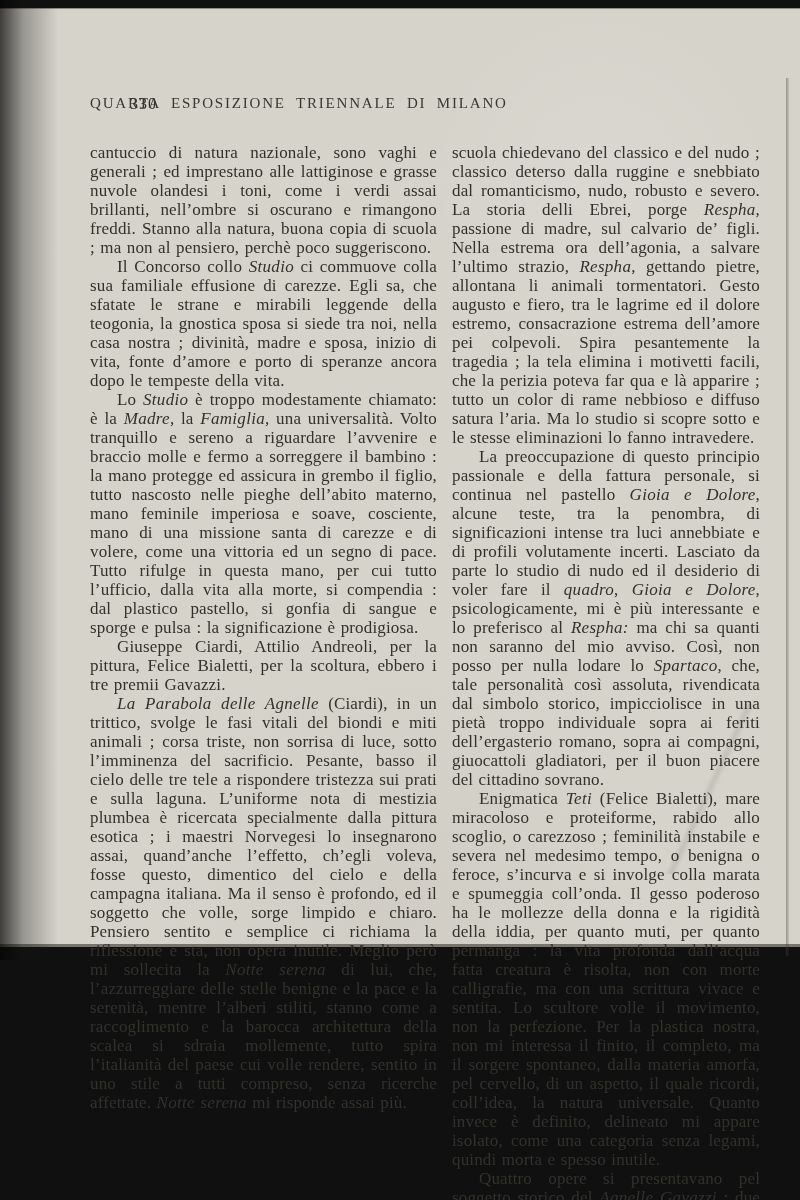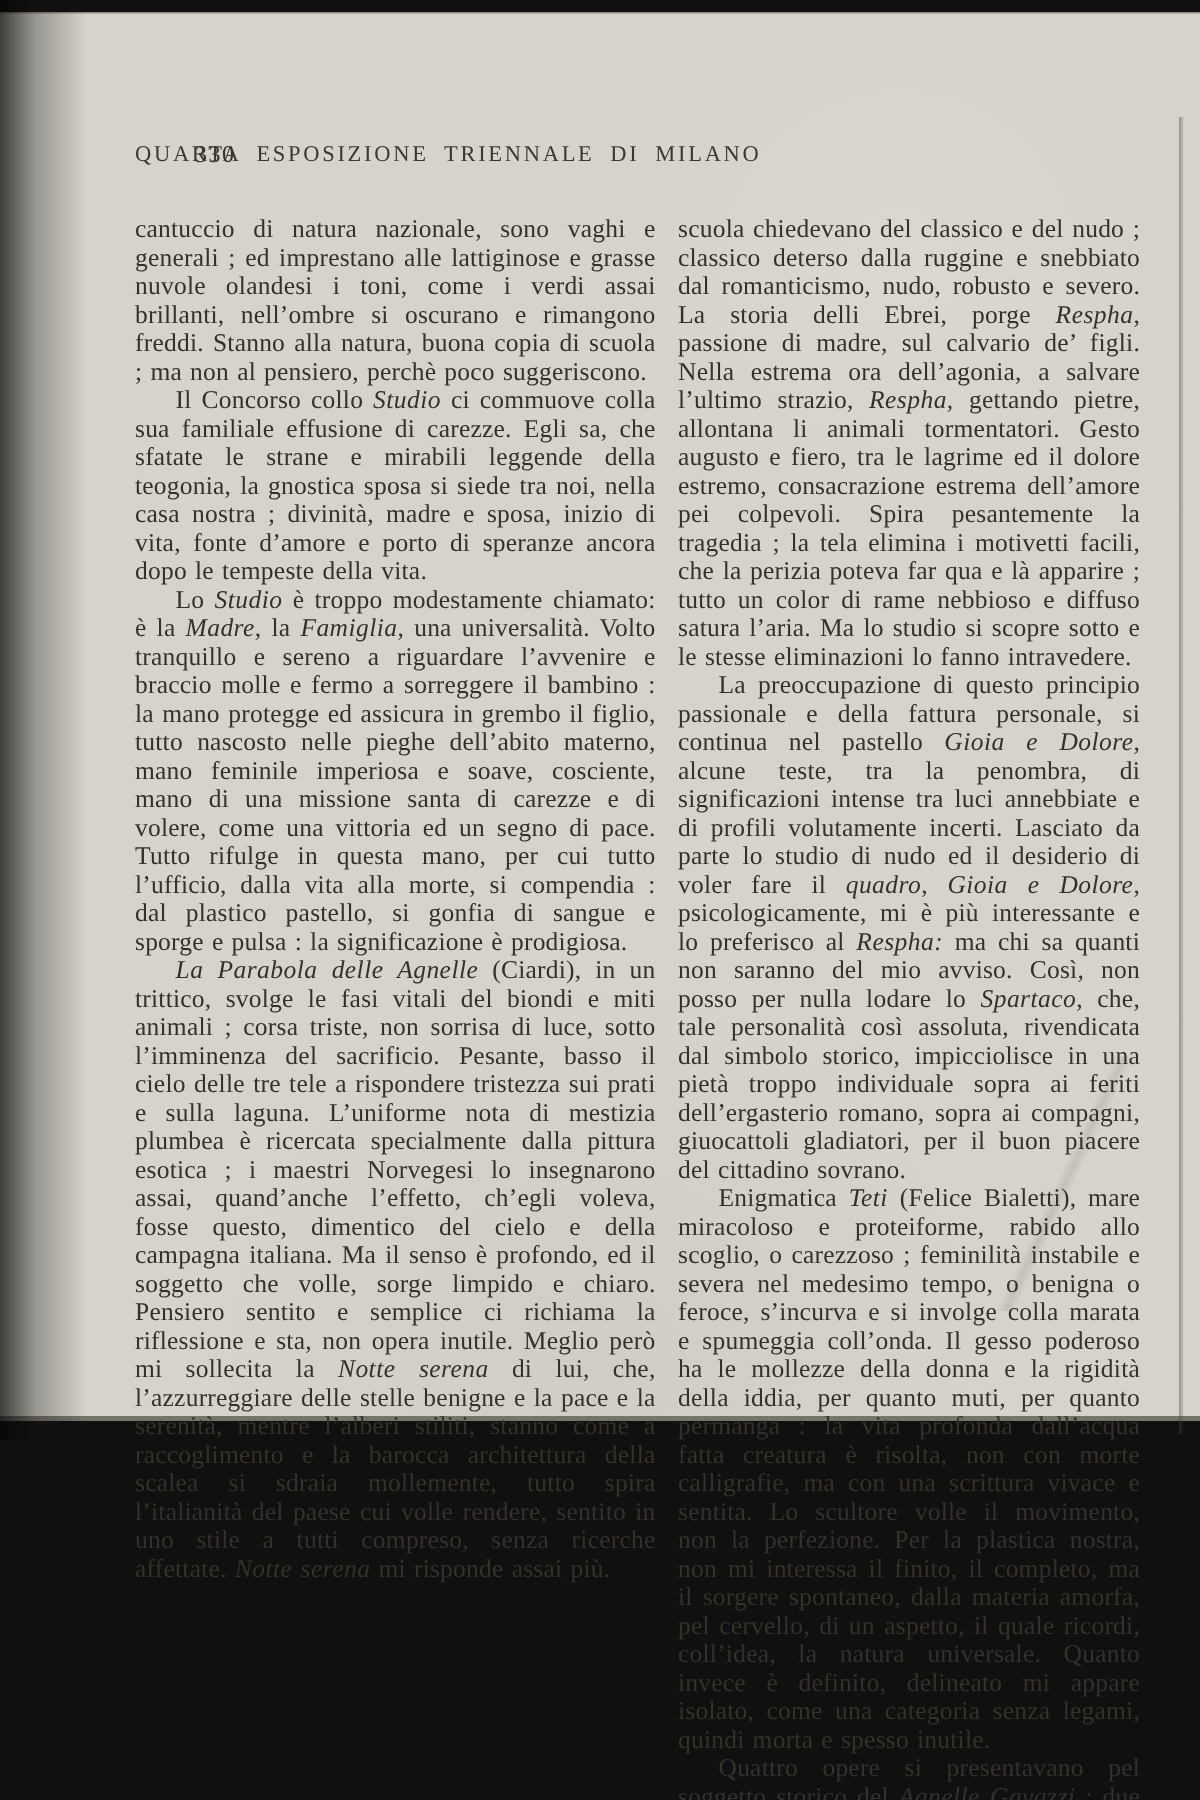--- a/index.html
+++ b/index.html
@@ -65,20 +65,21 @@
     <div class="content">
       <div class="header">
         <span class="pagenum">330</span>
         <span class="runtitle">QUARTA ESPOSIZIONE TRIENNALE DI MILANO</span>
       </div>
       <div class="columns">
         <div class="col left">
             <p class=""><span>cantuccio di natura nazionale, sono vaghi e generali ; ed imprestano alle lattiginose e grasse nuvole olandesi i toni, come i verdi assai brillanti, nell’ombre si oscurano e rimangono freddi. Stanno alla natura, buona copia di scuola ; ma non al pensiero, perchè poco suggeriscono.</span></p>
             <p class="indent"><span>Il Concorso collo </span><i>Studio</i><span> ci commuove colla sua familiale effusione di carezze. Egli sa, che sfatate le strane e mirabili leggende della teogonia, la gnostica sposa si siede tra noi, nella casa nostra ; divinità, madre e sposa, inizio di vita, fonte d’amore e porto di speranze ancora dopo le tempeste della vita.</span></p>
             <p class="indent"><span>Lo </span><i>Studio</i><span> è troppo modestamente chiamato: è la </span><i>Madre</i><span>, la </span><i>Famiglia</i><span>, una universalità. Volto tranquillo e sereno a riguardare l’avvenire e braccio molle e fermo a sorreggere il bambino : la mano protegge ed assicura in grembo il figlio, tutto nascosto nelle pieghe dell’abito materno, mano feminile imperiosa e soave, cosciente, mano di una missione santa di carezze e di volere, come una vittoria ed un segno di pace. Tutto rifulge in questa mano, per cui tutto l’ufficio, dalla vita alla morte, si compendia : dal plastico pastello, si gonfia di sangue e sporge e pulsa : la significazione è prodigiosa.</span></p>
+            <p class="indent"><span>Giuseppe Ciardi, Attilio Andreoli, per la pittura, Felice Bialetti, per la scoltura, ebbero i tre premii Gavazzi.</span></p>
             <p class="indent"><i>La Parabola delle Agnelle</i><span> (Ciardi), in un trittico, svolge le fasi vitali del biondi e miti animali ; corsa triste, non sorrisa di luce, sotto l’imminenza del sacrificio. Pesante, basso il cielo delle tre tele a rispondere tristezza sui prati e sulla laguna. L’uniforme nota di mestizia plumbea è ricercata specialmente dalla pittura esotica ; i maestri Norvegesi lo insegnarono assai, quand’anche l’effetto, ch’egli voleva, fosse questo, dimentico del cielo e della campagna italiana. Ma il senso è profondo, ed il soggetto che volle, sorge limpido e chiaro. Pensiero sentito e semplice ci richiama la riflessione e sta, non opera inutile. Meglio però mi sollecita la </span><i>Notte serena</i><span> di lui, che, l’azzurreggiare delle stelle benigne e la pace e la serenità, mentre l’alberi stiliti, stanno come a raccoglimento e la barocca architettura della scalea si sdraia mollemente, tutto spira l’italianità del paese cui volle rendere, sentito in uno stile a tutti compreso, senza ricerche affettate. </span><i>Notte serena</i><span> mi risponde assai più.</span></p>
           </div>
         <div class="col right">
             <p class=""><span>scuola chiedevano del classico e del nudo ; classico deterso dalla ruggine e snebbiato dal romanticismo, nudo, robusto e severo. La storia delli Ebrei, porge </span><i>Respha</i><span>, passione di madre, sul calvario de’ figli. Nella estrema ora dell’agonia, a salvare l’ultimo strazio, </span><i>Respha</i><span>, gettando pietre, allontana li animali tormentatori. Gesto augusto e fiero, tra le lagrime ed il dolore estremo, consacrazione estrema dell’amore pei colpevoli. Spira pesantemente la tragedia ; la tela elimina i motivetti facili, che la perizia poteva far qua e là apparire ; tutto un color di rame nebbioso e diffuso satura l’aria. Ma lo studio si scopre sotto e le stesse eliminazioni lo fanno intravedere.</span></p>
             <p class="indent"><span>La preoccupazione di questo principio passionale e della fattura personale, si continua nel pastello </span><i>Gioia e Dolore</i><span>, alcune teste, tra la penombra, di significazioni intense tra luci annebbiate e di profili volutamente incerti. Lasciato da parte lo studio di nudo ed il desiderio di voler fare il </span><i>quadro</i><span>, </span><i>Gioia e Dolore</i><span>, psicologicamente, mi è più interessante e lo preferisco al </span><i>Respha:</i><span> ma chi sa quanti non saranno del mio avviso. Così, non posso per nulla lodare lo </span><i>Spartaco</i><span>, che, tale personalità così assoluta, rivendicata dal simbolo storico, impicciolisce in una pietà troppo individuale sopra ai feriti dell’ergasterio romano, sopra ai compagni, giuocattoli gladiatori, per il buon piacere del cittadino sovrano.</span></p>
             <p class="indent"><span>Enigmatica </span><i>Teti</i><span> (Felice Bialetti), mare miracoloso e proteiforme, rabido allo scoglio, o carezzoso ; feminilità instabile e severa nel medesimo tempo, o benigna o feroce, s’incurva e si involge colla marata e spumeggia coll’onda. Il gesso poderoso ha le mollezze della donna e la rigidità della iddia, per quanto muti, per quanto permanga : la vita profonda dall’acqua fatta creatura è risolta, non con morte calligrafie, ma con una scrittura vivace e sentita. Lo scultore volle il movimento, non la perfezione. Per la plastica nostra, non mi interessa il finito, il completo, ma il sorgere spontaneo, dalla materia amorfa, pel cervello, di un aspetto, il quale ricordi, coll’idea, la natura universale. Quanto invece è definito, delineato mi appare isolato, come una categoria senza legami, quindi morta e spesso inutile.</span></p>
             <p class="indent fill"><span>Quattro opere si presentavano pel soggetto storico del </span><i>Agnelle Gavazzi</i><span> ; due non furono ammesse all’Esposizione, di quest’ultime, una ritirata ; tre in fine concorsero. </span><i>Concorso</i><span> del Cantinotti, ad unanimità dei quindi, ebbe il premio. Di lui ricordo</span></p>
           </div>
       </div>
     </div>

